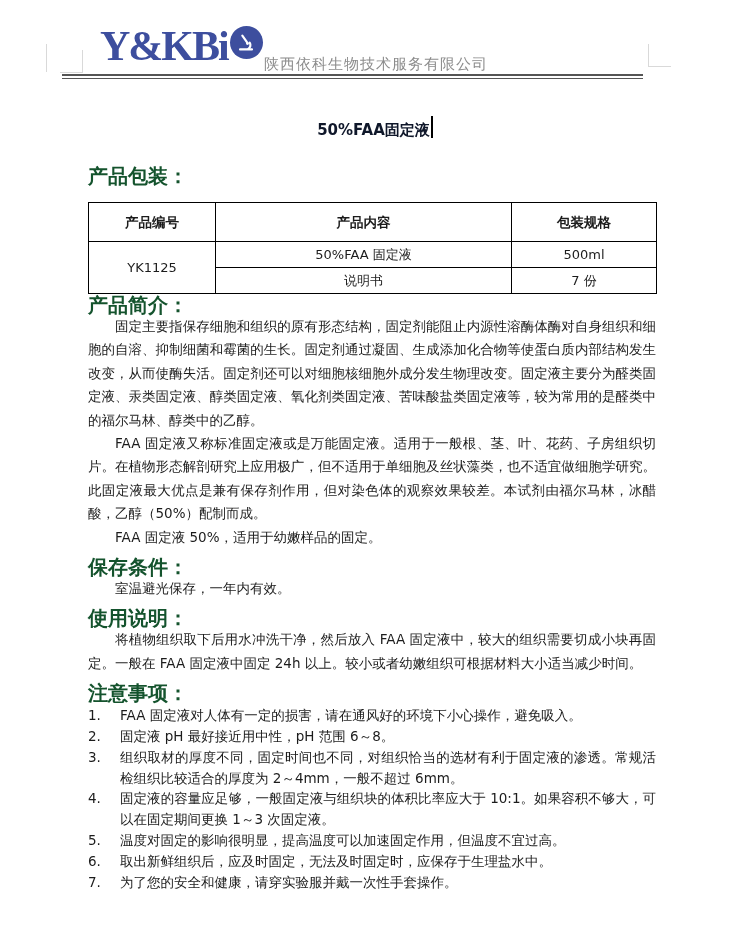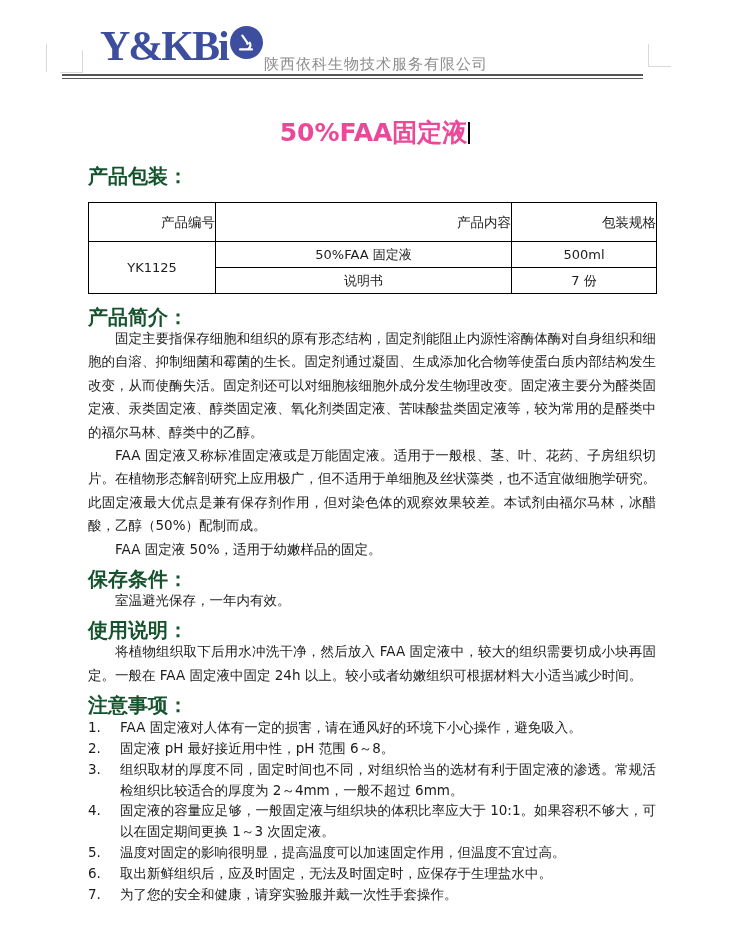--- a/index.html
+++ b/index.html
@@ -24,30 +24,30 @@
   }
   .company-name{
     position:absolute;left:264px;top:55px;font-size:15px;letter-spacing:1px;color:#8c8c8c;text-align:right;
   }
   .header-rule{
     position:absolute;left:62px;top:74px;width:581px;height:2px;
     border-top:2px solid #555;border-bottom:1px solid #555;
   }
   
   .title-row{position:absolute;top:116px;left:0;width:100%;text-align:center;}
-  .doc-title{font-size:25px;font-weight:bold;color:#ec4899;}
+  .doc-title{font-size:15px;font-weight:bold;color:#0f172a;}
   .caret{display:inline-block;width:2px;height:22px;background:#000;vertical-align:-3px;margin-left:1px;}
   
   .content{position:absolute;left:88px;top:166px;width:568px;font-size:13.5px;line-height:23.4px;}
-  .sec-h{font-size:20px;font-weight:bold;line-height:20px;margin:0;color:#14532d;} .mt14{margin-top:8px;} .mt10{margin-top:10px;} .mt8{margin-top:13px;}
+  .sec-h{font-size:20px;font-weight:bold;line-height:20px;margin:0;color:#14532d;} .mt14{margin-top:8px;} .mt10{margin-top:10px;} .mt8{margin-top:1px;}
   table.pkg{border-collapse:collapse;width:568px;margin-top:16px;table-layout:fixed;}
   table.pkg th,table.pkg td{
     border:1.5px solid #000;text-align:center;padding:0;font-size:13px;line-height:24px;
   }
-  table.pkg th{height:38px;font-size:13.5px;font-weight:normal;text-align:right;}
+  table.pkg th{height:38px;font-size:13.5px;font-weight:bold;}
   table.pkg td{height:25px;}
   .col1{width:127px;} .col2{width:296px;} .col3{width:145px;}
   .para{margin:0;text-indent:2em;text-align:justify;}
   .plain{margin:0;text-indent:2em;}
   .note-list{margin-top:2px;}
   .note-item{display:flex;line-height:20.8px;}
   .note-num{width:32px;flex-shrink:0;}
   .note-txt{flex:1;text-align:justify;}
 </style>
 </head>

